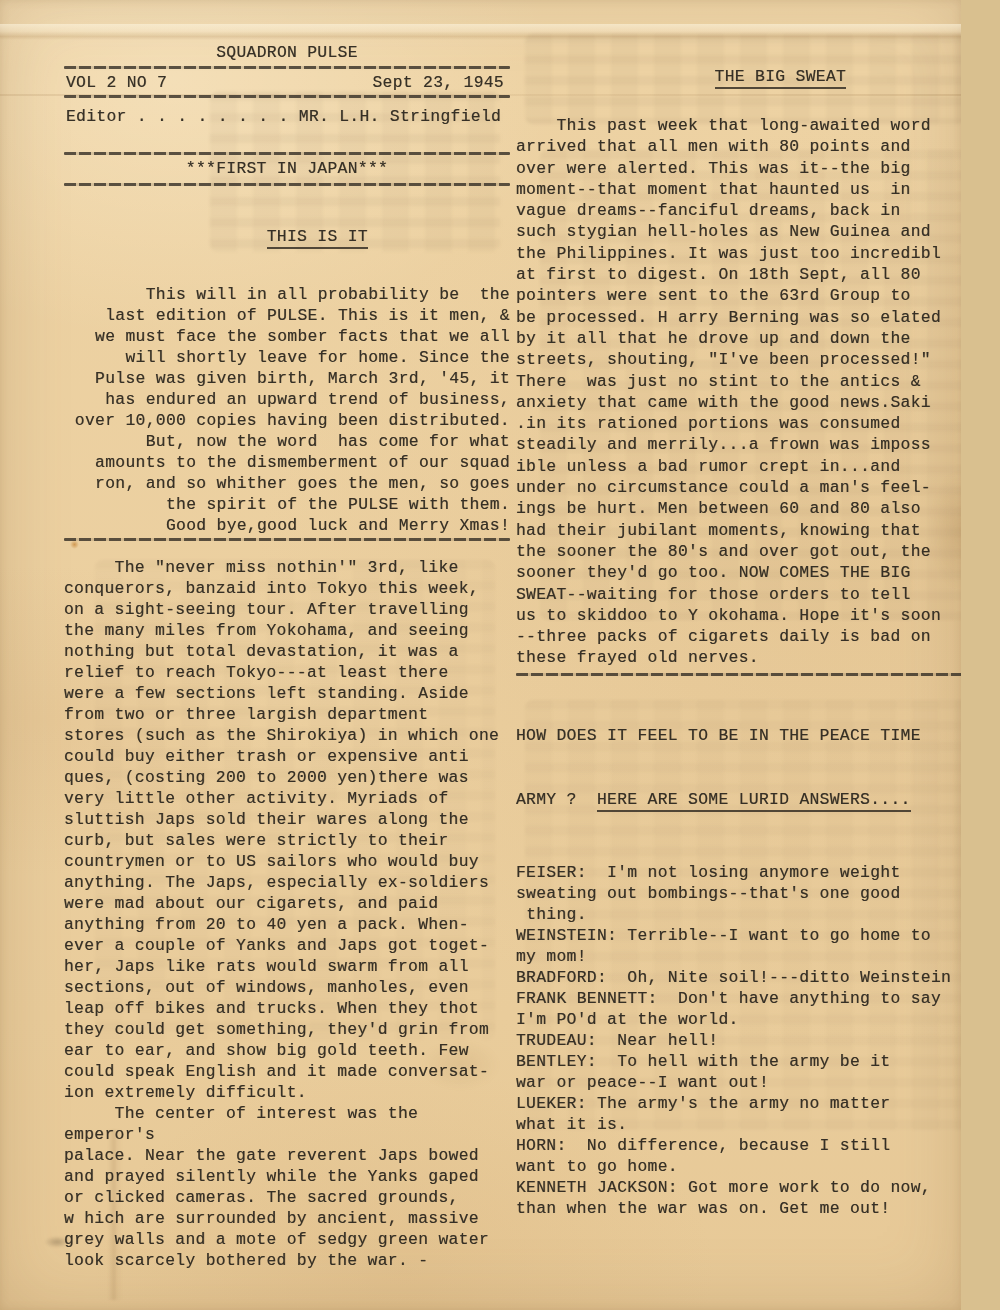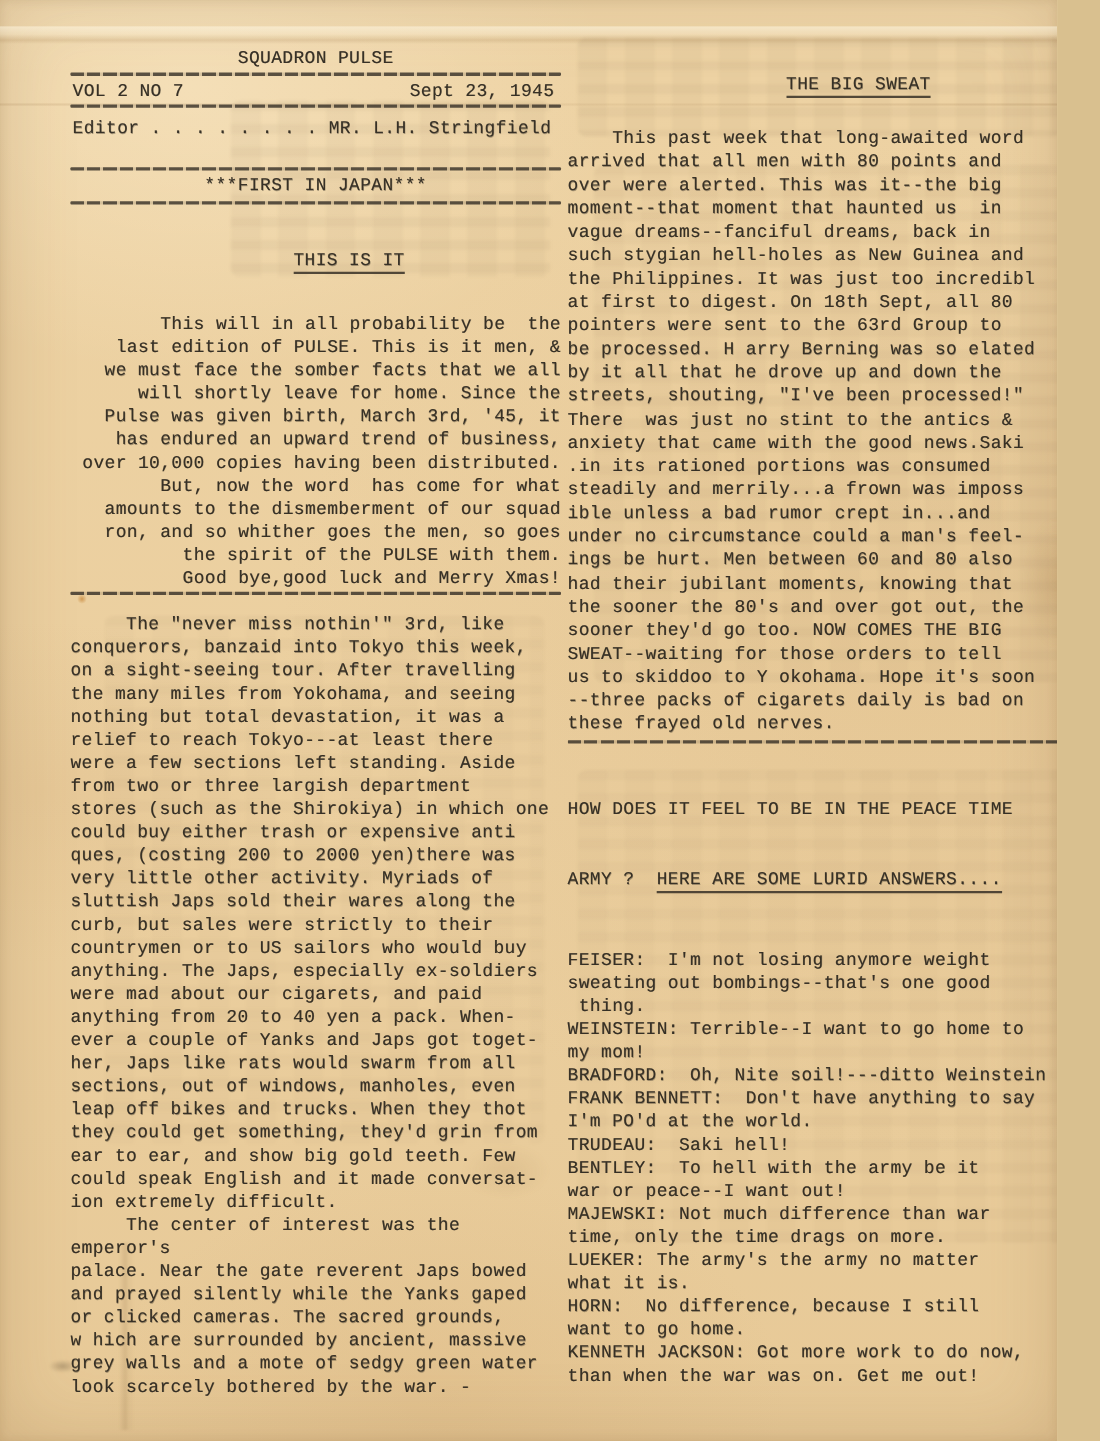--- a/index.html
+++ b/index.html
@@ -190,25 +190,23 @@
     </div>
     <div class="qa-entries">
         <div class="tw qa-entry">FEISER:  I'm not losing anymore weight
 sweating out bombings--that's one good
  thing.</div>
         <div class="tw qa-entry">WEINSTEIN: Terrible--I want to go home to
 my mom!</div>
         <div class="tw qa-entry">BRADFORD:  Oh, Nite soil!---ditto Weinstein</div>
         <div class="tw qa-entry">FRANK BENNETT:  Don't have anything to say
 I'm PO'd at the world.</div>
-        <div class="tw qa-entry">TRUDEAU:  Saki hell!</div>
+        <div class="tw qa-entry">TRUDEAU:  Near hell!</div>
         <div class="tw qa-entry">BENTLEY:  To hell with the army be it
 war or peace--I want out!</div>
-        <div class="tw qa-entry">MAJEWSKI: Not much difference than war
-time, only the time drags on more.</div>
         <div class="tw qa-entry">LUEKER: The army's the army no matter
 what it is.</div>
         <div class="tw qa-entry">HORN:  No difference, because I still
 want to go home.</div>
         <div class="tw qa-entry">KENNETH JACKSON: Got more work to do now,
 than when the war was on. Get me out!</div>
       </div>
   </div>
 
 </div>

